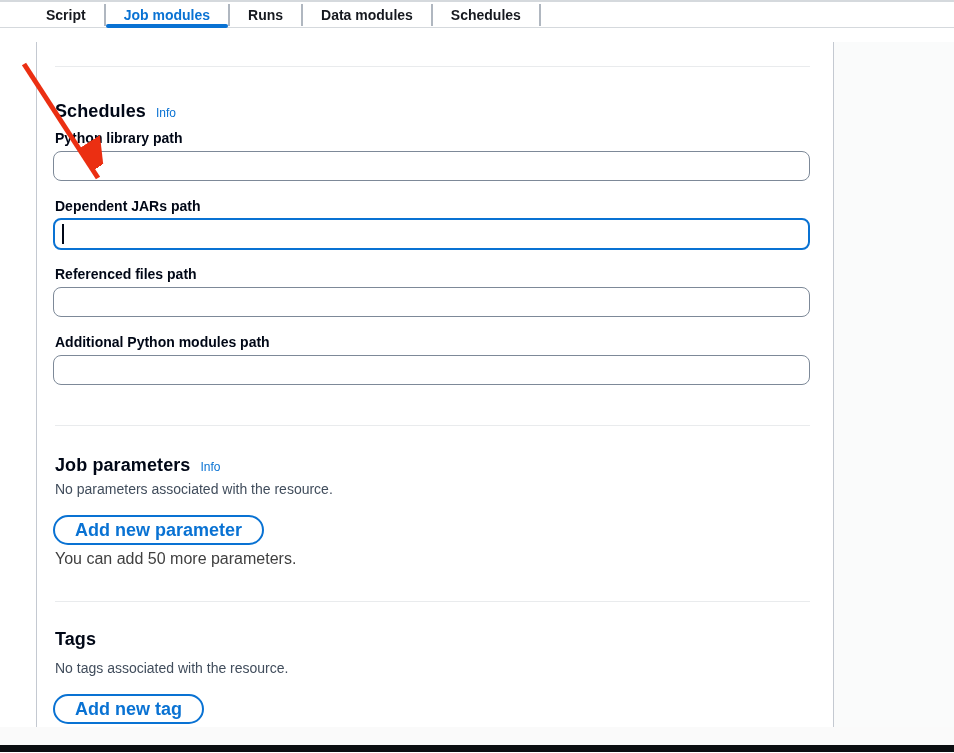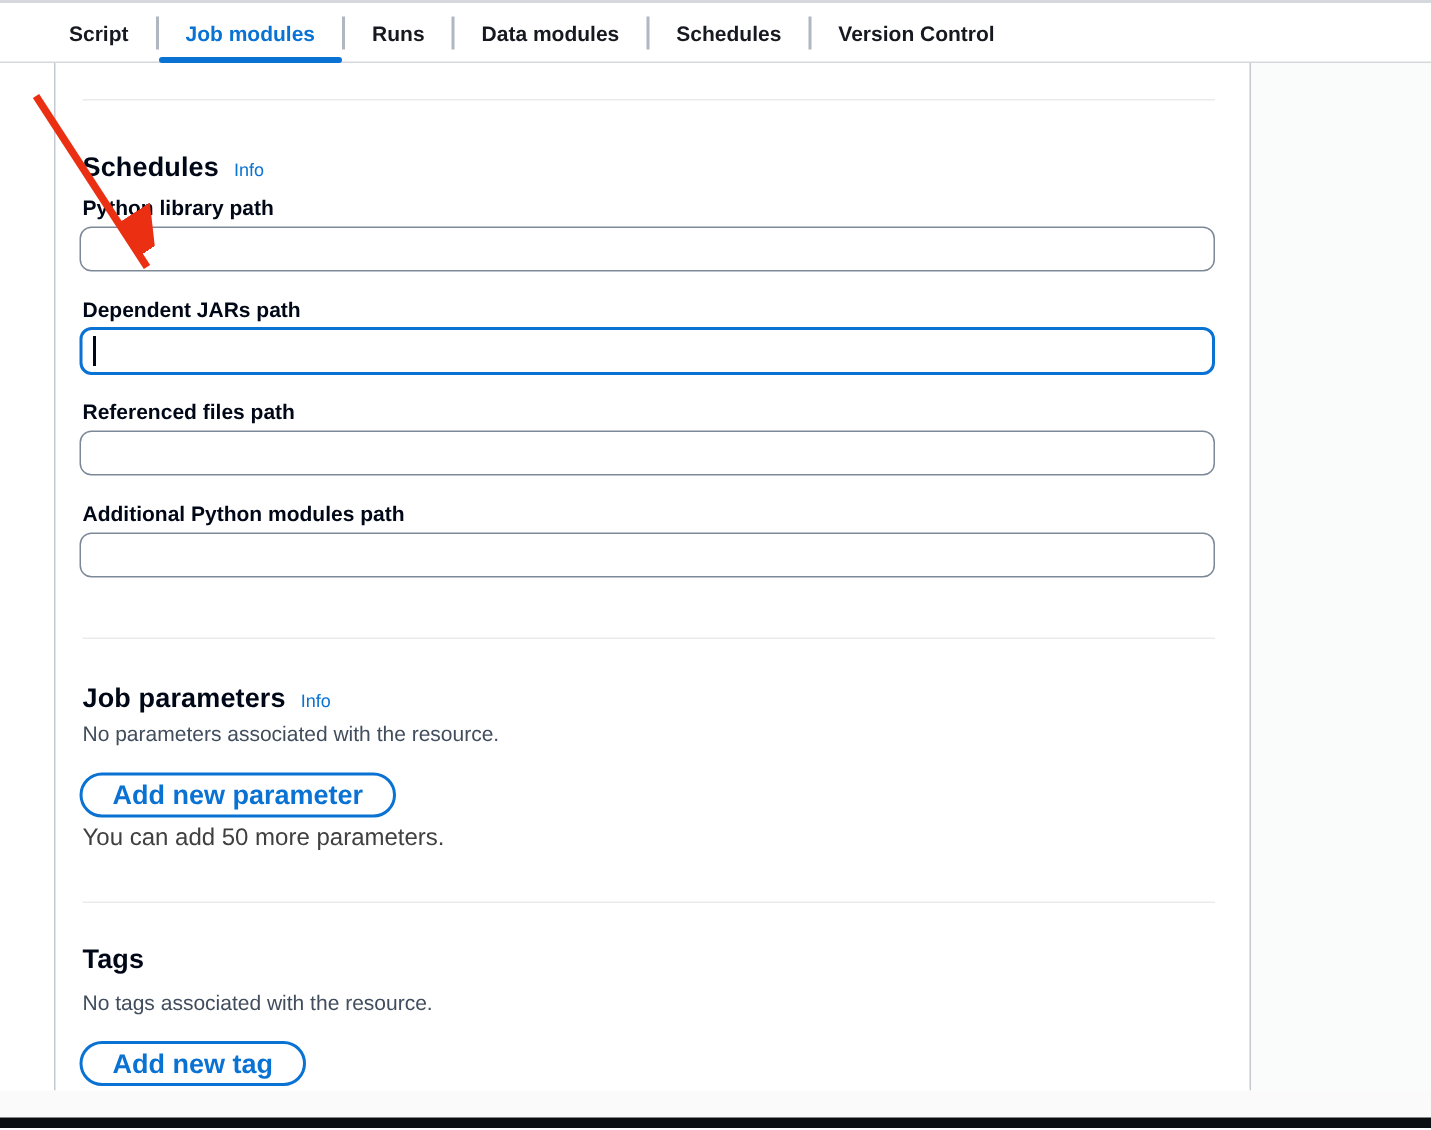--- a/index.html
+++ b/index.html
@@ -2,21 +2,21 @@
 <html><head>
 <meta charset="utf-8">
 <style>
   * { margin:0; padding:0; box-sizing:border-box; }
   html,body { background:#ffffff; }
   body { font-family:"Liberation Sans", sans-serif; }
   #app { position:relative; width:954px; height:753px; background:#ffffff; overflow:hidden; }
 
   
   .tabbar {
-    position:absolute; left:0; top:0; width:954px; height:42px;
+    position:absolute; left:0; top:0; width:954px; height:28px;
     background:#ffffff; border-top:2px solid #d5d9dd; border-bottom:1px solid #d5d9dd;
     display:flex; align-items:stretch; padding-left:28px;
   }
   .tab {
     position:relative; display:flex; align-items:center;
     padding:0 18px; font-size:14px; font-weight:700; color:#16191f; cursor:pointer;
     white-space:nowrap;
   }
   .tab.active { color:#0972d3; }
   .tab.active::after {
@@ -84,21 +84,20 @@
     <div class="tab">Script</div>
     <div class="tab-divider"></div>
     <div class="tab active">Job modules</div>
     <div class="tab-divider"></div>
     <div class="tab">Runs</div>
     <div class="tab-divider"></div>
     <div class="tab">Data modules</div>
     <div class="tab-divider"></div>
     <div class="tab">Schedules</div>
     <div class="tab-divider"></div>
-    <div class="tab">Version Control</div>
   </nav>
 
   <div class="content-panel"></div>
   <div class="right-gutter"></div>
   <div class="bottom-strip"></div>
   <div class="bottom-bar"></div>
 
   <div class="hr" style="top:66px;"></div>
 
   <div class="section-heading-row" style="top:101px;">

